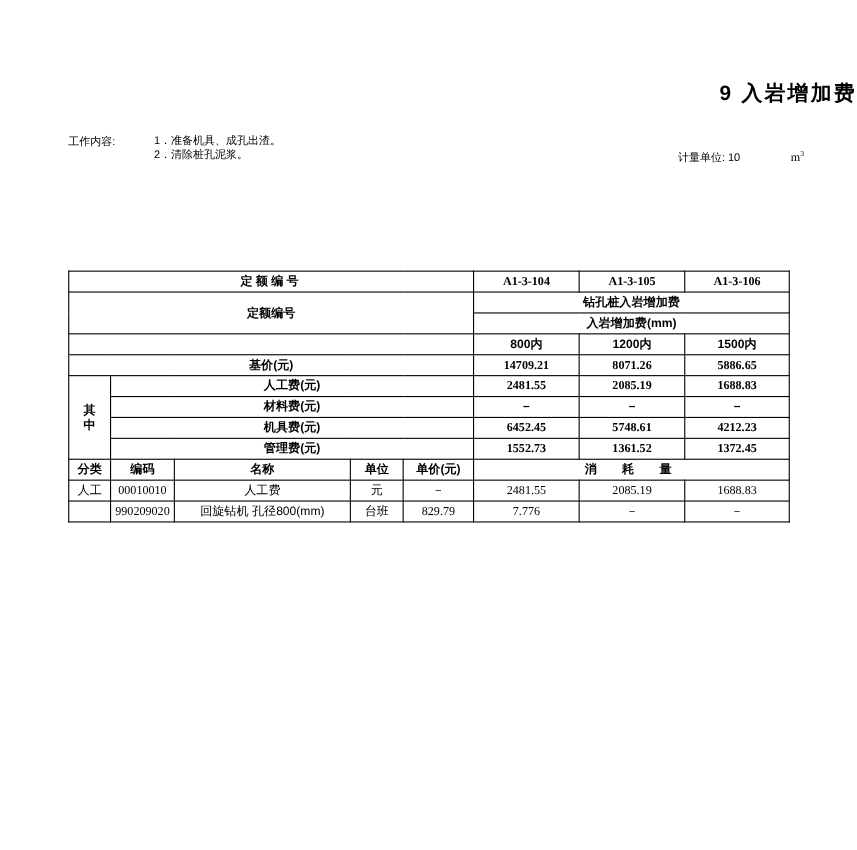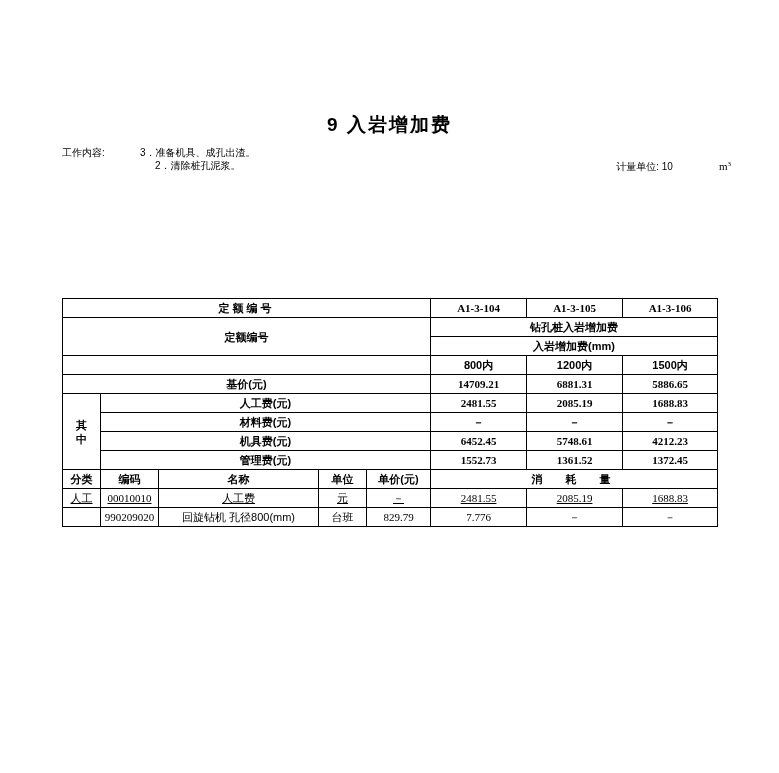--- a/index.html
+++ b/index.html
@@ -14,39 +14,38 @@
     color: #000000;
     position: relative;
     overflow: hidden;
   }
   .page {
     position: relative;
     width: 779px;
     height: 773px;
   }
   .title {
-    text-align: center;
+    text-align: right;
     font-size: 19px;
     font-weight: bold;
     letter-spacing: 2px;
-    margin-top: 112px;
+    margin-top: 72px;
   }
   .subtitle {
     text-align: center;
     font-size: 15px;
     font-weight: bold;
     margin-top: 24px;
     letter-spacing: 1px;
   }
   .meta-row {
     position: relative;
-    margin-top: 8px;
+    margin-top: 24px;
     height: 32px;
     font-size: 10px;
-    text-align: center;
   }
   .work-label {
     position: absolute;
     left: 62px;
     top: 0px;
     font-size: 10px;
   }
   .work-items {
     position: absolute;
     left: 140px;
@@ -66,21 +65,21 @@
     vertical-align: super;
   }
   .unit-info .gap {
     display: inline-block;
     width: 46px;
   }
 
   table.main {
     position: absolute;
     left: 62px;
-    top: 186px;
+    top: 174px;
     width: 655px;
     border-collapse: collapse;
     table-layout: fixed;
   }
   table.main td {
     border: 1px solid #000000;
     font-size: 11px;
     text-align: center;
     padding: 1px 2px;
     height: 16px;
@@ -90,39 +89,39 @@
   .num {
     font-family: "Liberation Serif", serif;
     font-size: 11px;
   }
   .code-col {
     font-family: "Liberation Serif", serif;
     font-size: 10px;
   }
   .vmid { vertical-align: middle; }
   .left { text-align: left; padding-left: 4px; margin-top: 47px; }
-  .tall-a { height: 228px; text-decoration: underline; }
+  .tall-a { height: 228px; }
   .tall-b { height: 228px; }
   .vert {
     line-height: 15px;
   }
   .hdr-dingge { letter-spacing: 3px; }
   .consume { letter-spacing: 6px; }
 </style>
 </head>
 <body>
 
 <div class="page">
 
   <div class="title">9  入岩增加费</div>
 
   <div class="meta-row">
     <div class="work-label">工作内容:</div>
     <div class="work-items">
-      <div>3．准备机具、成孔出渣。</div>
+      <div>1．准备机具、成孔出渣。</div>
       <div>2．清除桩孔泥浆。</div>
     </div>
     <div class="unit-info">
       <span>计量单位: 10</span><span class="gap"></span><span class="num">m</span><span class="sup num">3</span>
     </div>
   </div>
 
   <table class="main">
     <colgroup>
       <col style="width:38px">
@@ -150,21 +149,21 @@
       </tr>
       <tr>
         <td colspan="5" style="border-top:none;border-bottom:none;"></td>
         <td class="b">800内</td>
         <td class="b">1200内</td>
         <td class="b">1500内</td>
       </tr>
       <tr>
         <td colspan="5" class="b">基价(元)</td>
         <td class="b num">14709.21</td>
-        <td class="b num">6881.31</td>
+        <td class="b num">8071.26</td>
         <td class="b num">5886.65</td>
       </tr>
       <tr>
         <td rowspan="4" class="b vmid vert"><span>其</span><br><span>中</span></td>
         <td colspan="4" class="b">人工费(元)</td>
         <td class="b num">2481.55</td>
         <td class="b num">2085.19</td>
         <td class="b num">1688.83</td>
       </tr>
       <tr>

